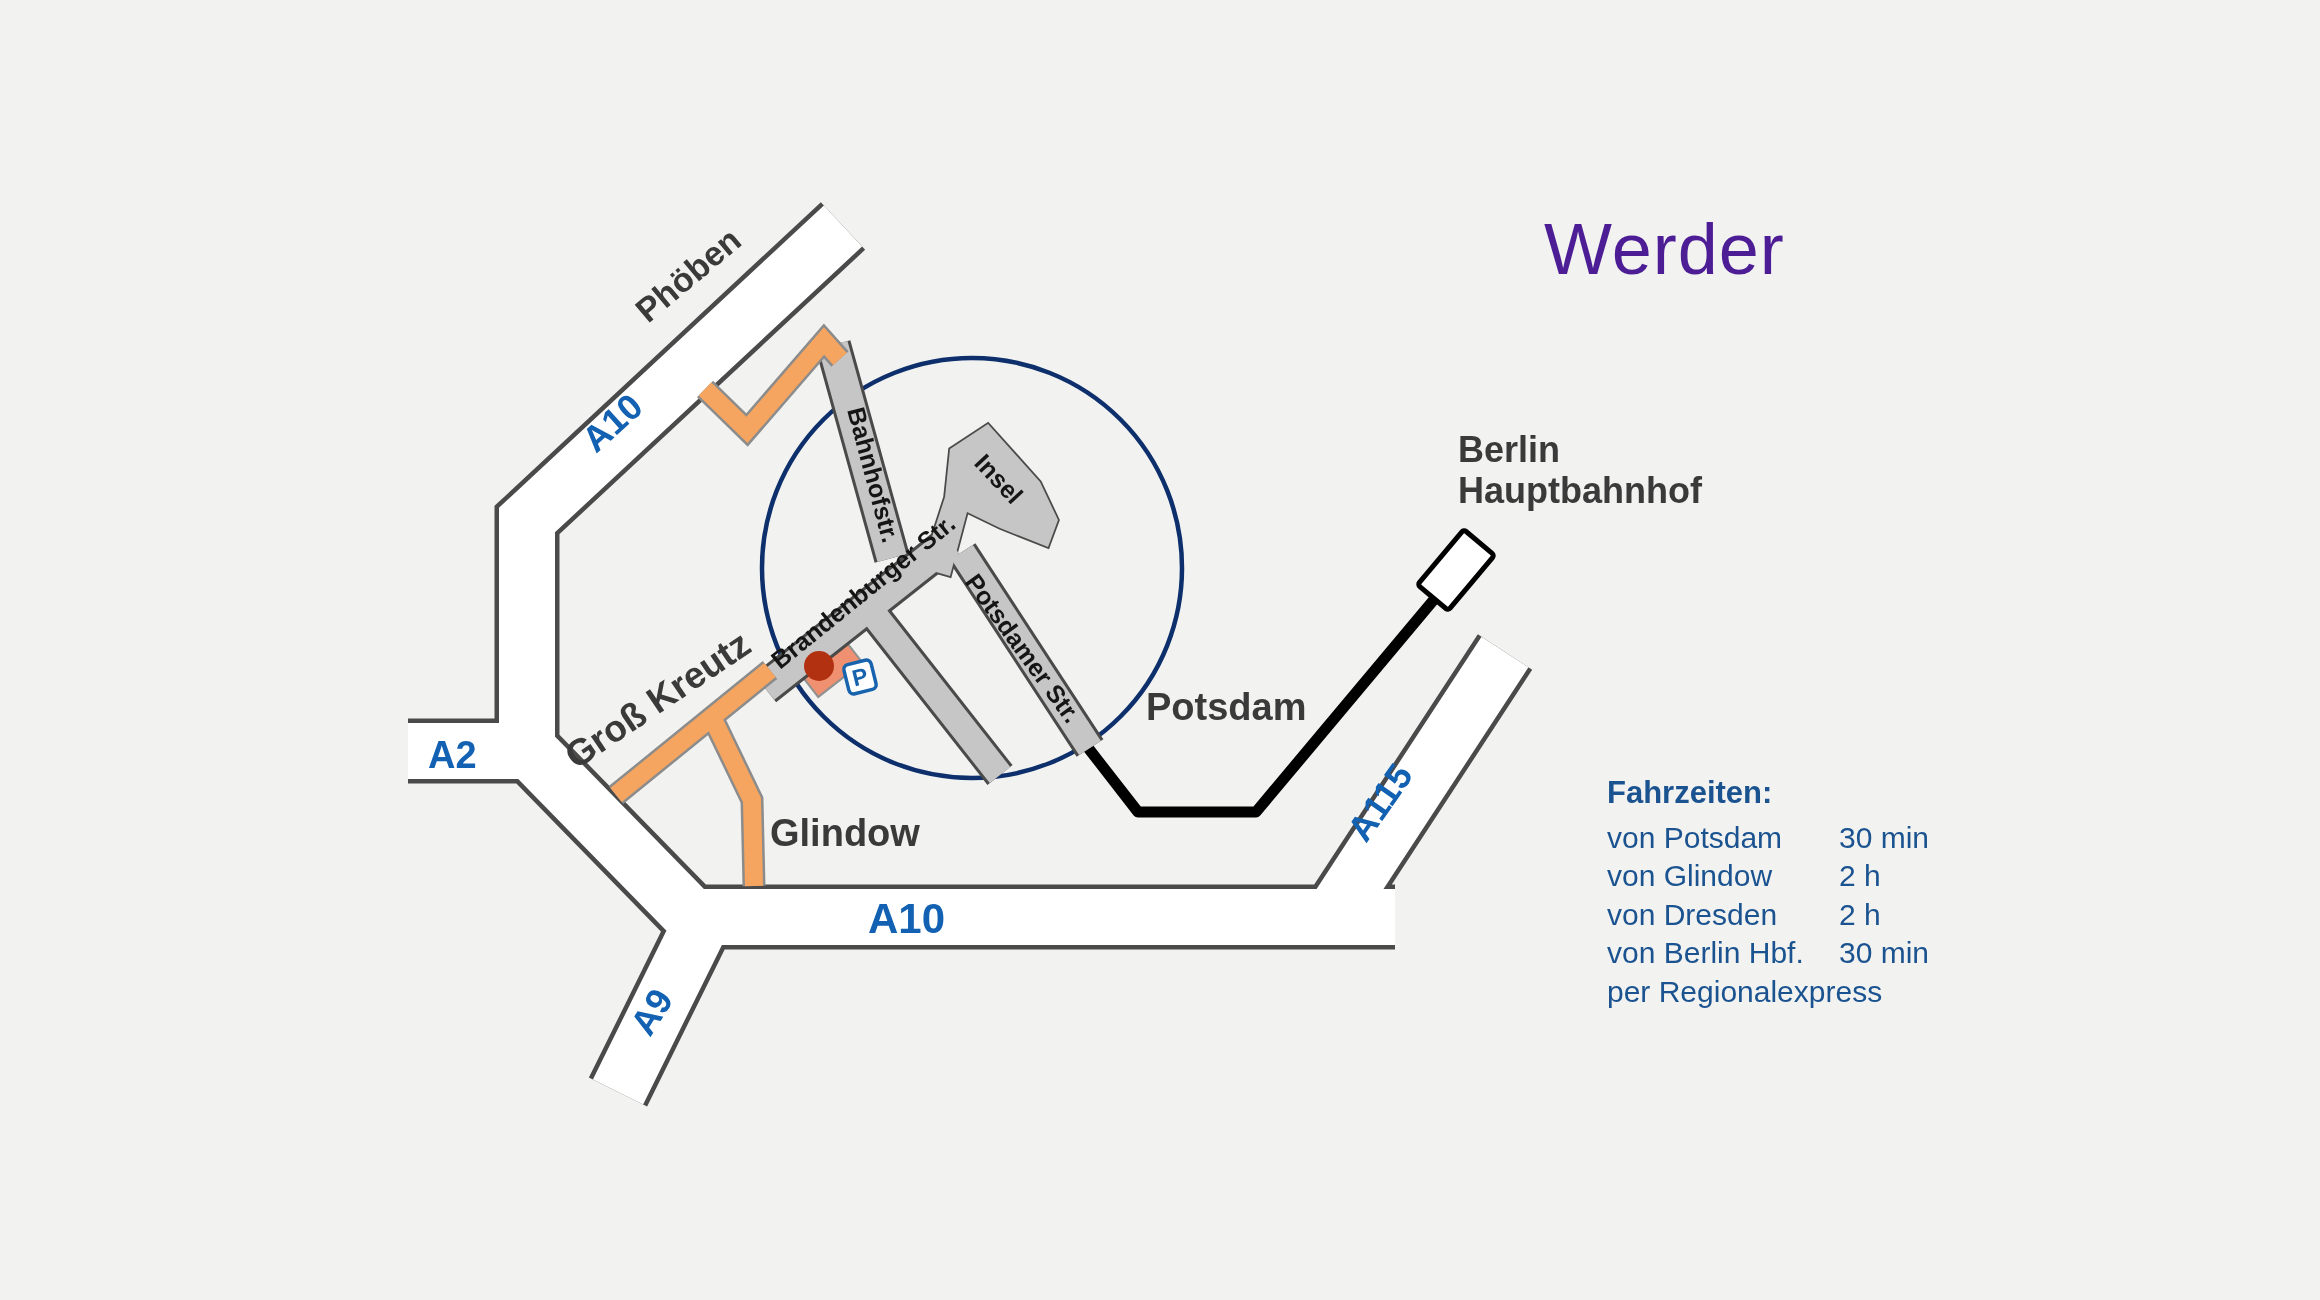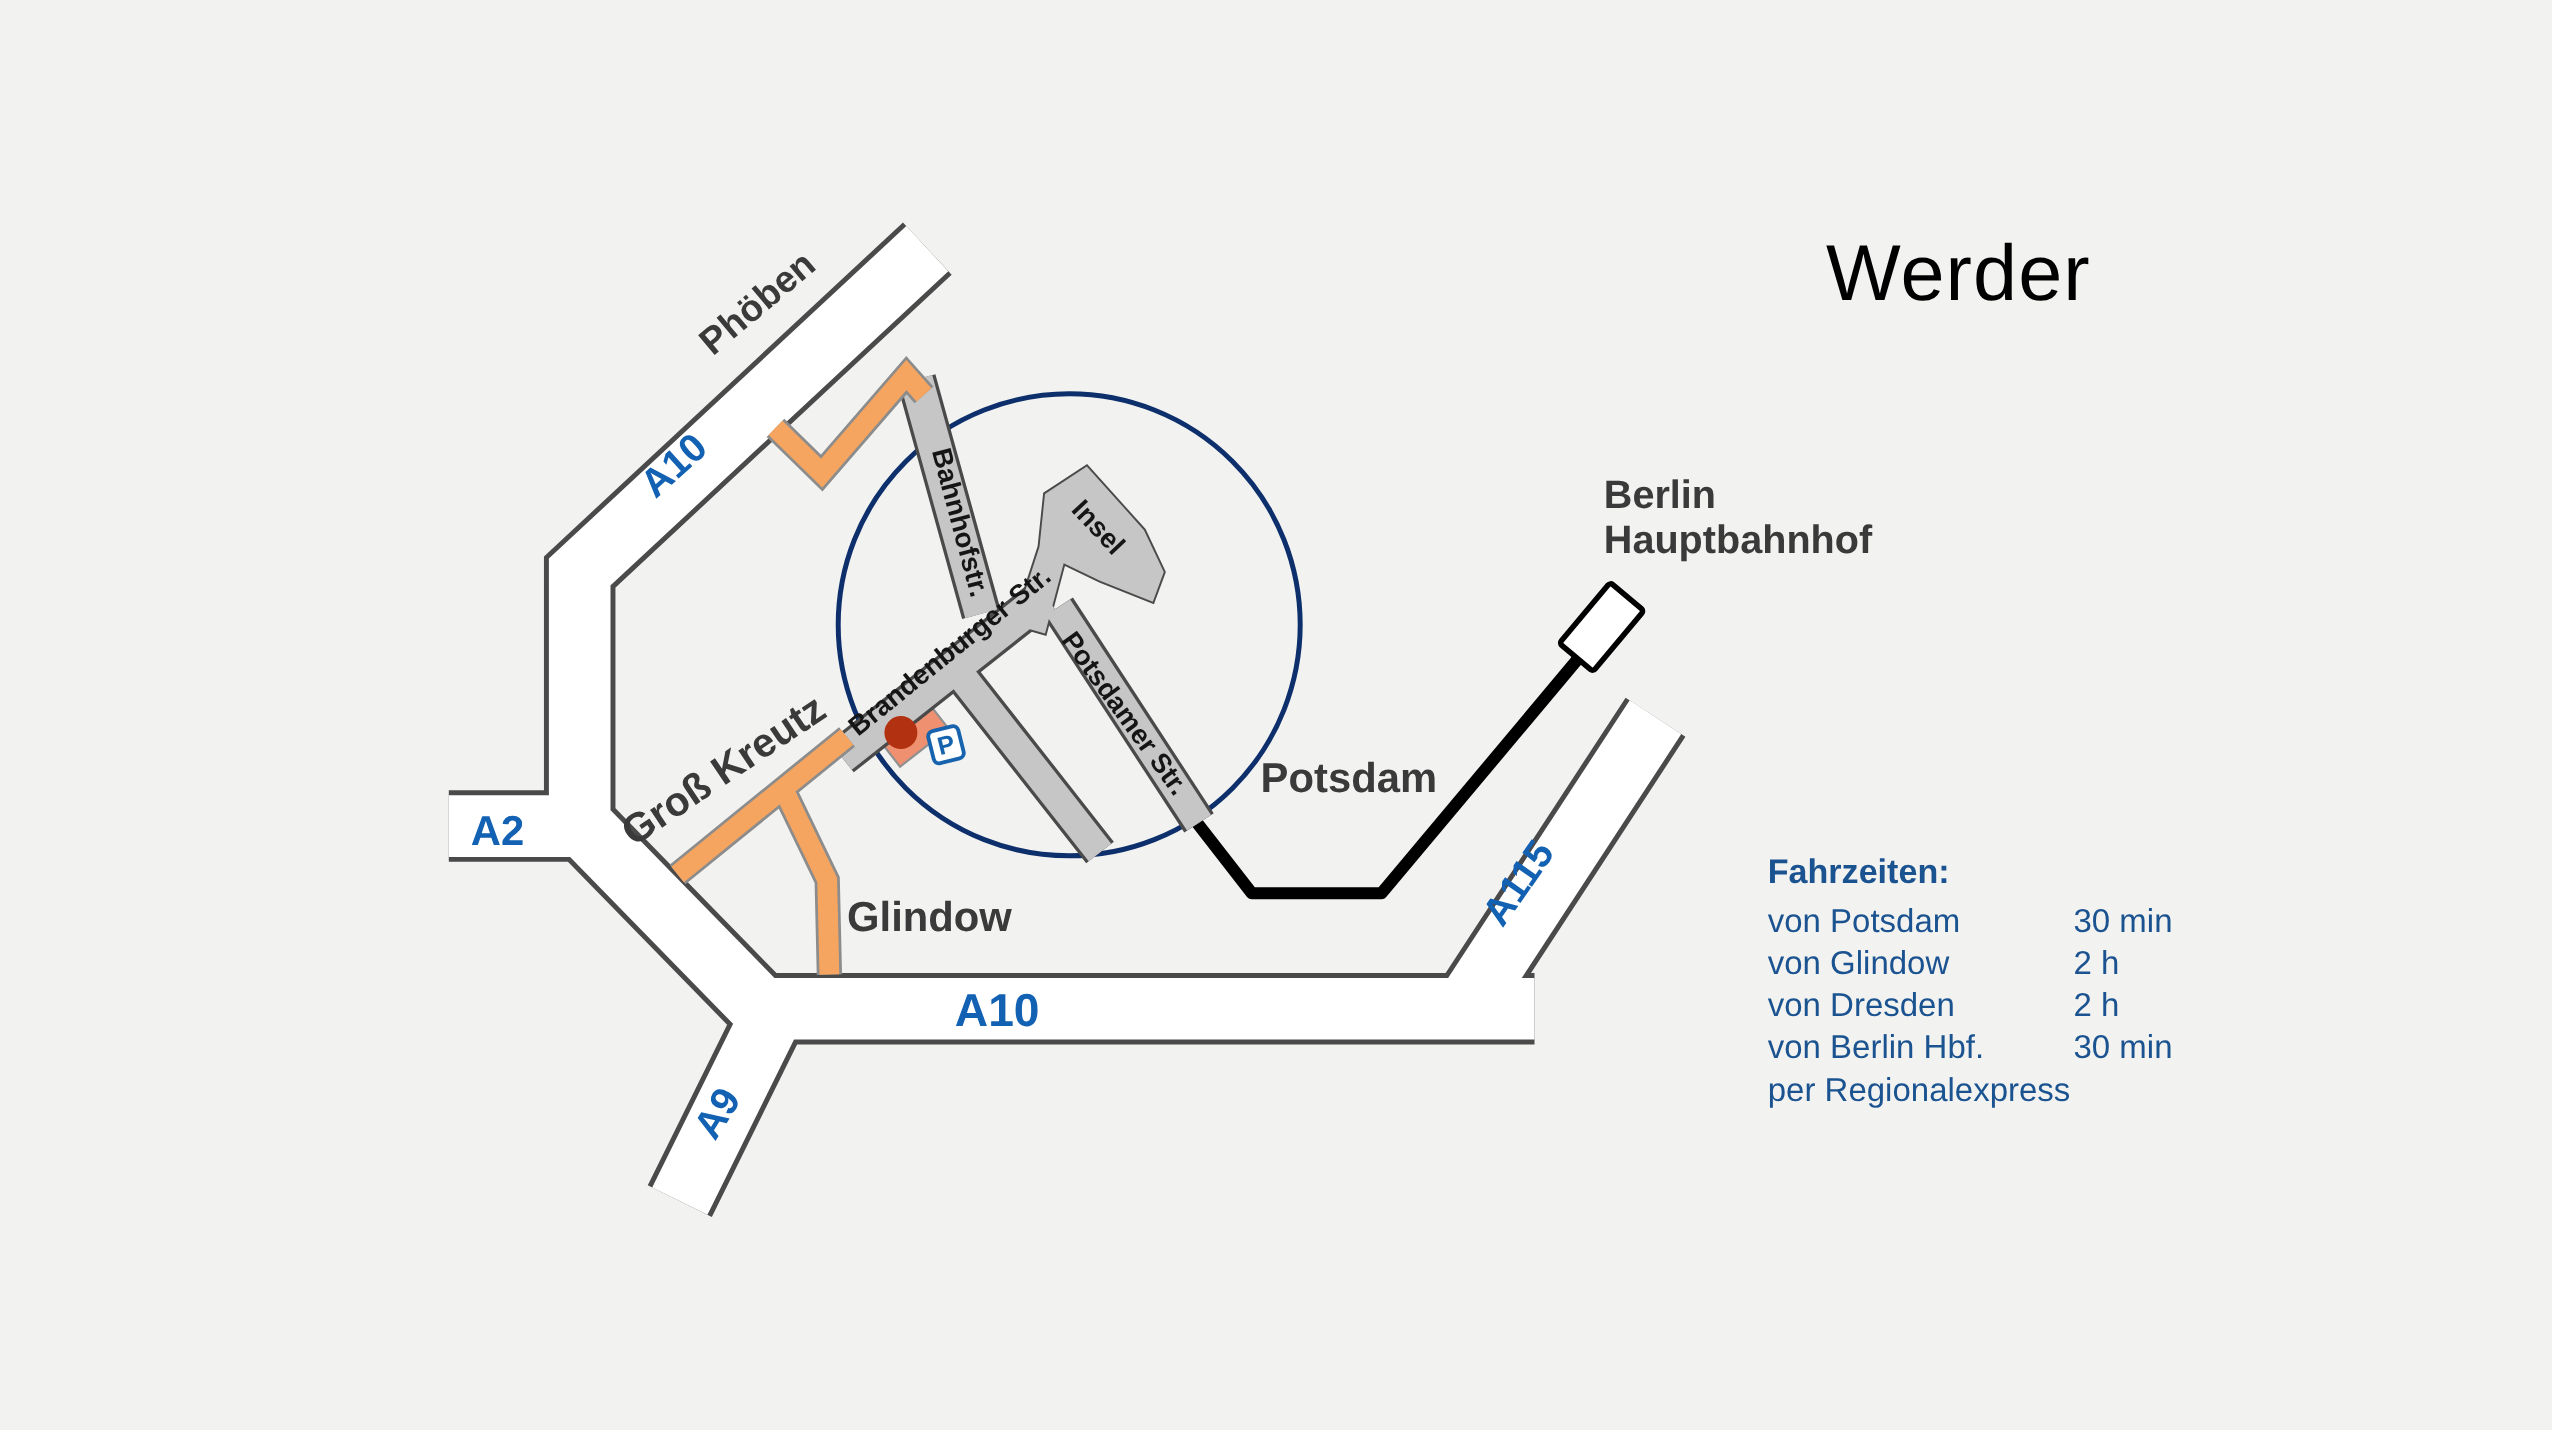--- a/index.html
+++ b/index.html
@@ -13,33 +13,33 @@
   #map-svg{position:absolute;left:0;top:0;}
 
   
   text{font-family:"Liberation Sans", sans-serif;}
   .street-label{font-size:25px;font-weight:bold;fill:#151515;}
   .city-label{font-weight:bold;fill:#3a3a3a;}
   .hwy-label{font-weight:bold;fill:#1261b2;}
 
   
   #title{
-    position:absolute;left:1660px;top:210px;
-    font-size:72px;line-height:1.1;color:#000000;
+    position:absolute;left:1544px;top:210px;
+    font-size:72px;line-height:1.1;color:#4c1d95;
     letter-spacing:1px;
   }
 
   
   #travel{
     position:absolute;left:1607px;top:774px;
     color:#1b5390;font-size:30px;line-height:38.6px;
     width:420px;
   }
   #travel .heading{font-weight:bold;font-size:31px;margin-bottom:6px;}
-  #travel .row{display:grid;grid-template-columns:232px auto;gap:46px;}
+  #travel .row{display:grid;grid-template-columns:232px auto;}
   #travel .note{margin-top:0;}
 </style>
 </head>
 <body>
 
 <svg id="map-svg" width="2320" height="1300" viewBox="0 0 2320 1300">
 
   <g>
     <path d="M843,226 L527,520 L527,748 L700,925 M408,751 L545,751 M690,917 L1395,917 M702,922 L618,1092 M1335,912 L1505,652" fill="none" stroke="#4a4a4a" stroke-width="65" stroke-linecap="butt" stroke-linejoin="miter"></path>
     <path d="M843,226 L527,520 L527,748 L700,925 M408,751 L545,751 M690,917 L1395,917 M702,922 L618,1092 M1335,912 L1505,652" fill="none" stroke="#ffffff" stroke-width="56" stroke-linecap="butt" stroke-linejoin="miter"></path>

